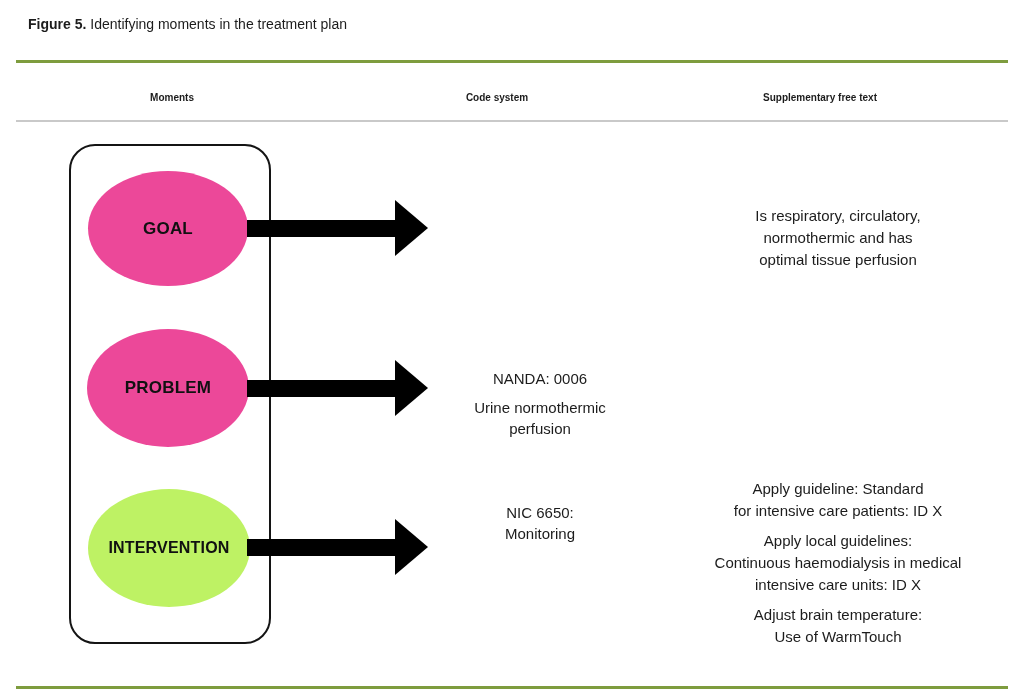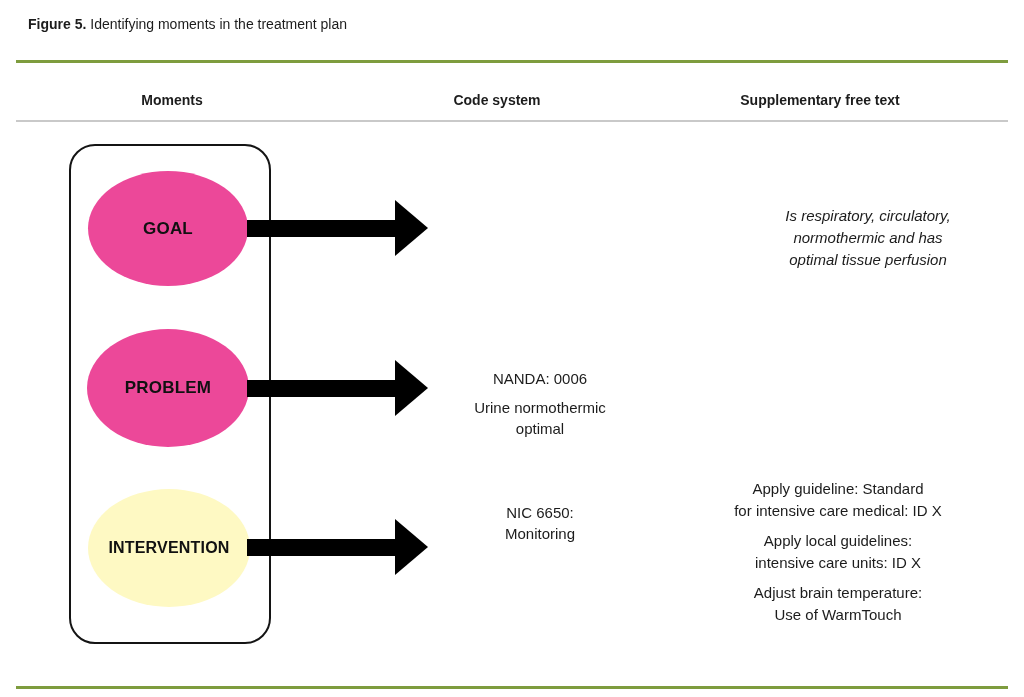--- a/index.html
+++ b/index.html
@@ -7,21 +7,21 @@
   body { font-family:"Liberation Sans", sans-serif; color:#1c1c1c; }
   .canvas {
     position:relative; width:1024px; height:697px;
     background:#ffffff; overflow:hidden;
   }
   .abs { position:absolute; }
   .figure-title { left:16px; top:16px; font-size:14px; white-space:nowrap;margin-left:12px; }
   .figure-title .bold { font-weight:bold; }
   .rule-green { left:16px; width:992px; height:3px; background:#7e9c3e; }
   .rule-gray  { left:16px; top:120px; width:992px; height:2px; background:#c9c9c9; }
-  .col-header { top:92px; font-size:14px; font-weight:bold; text-align:center; }
+  .col-header { top:92px; font-size:10px; font-weight:bold; text-align:center; }
   .moments-frame {
     left:69px; top:144px; width:202px; height:500px;
     border:2px solid #141414; border-radius:26px; background:transparent;
   }
   .ellipse {
     border-radius:50%;
     display:flex; align-items:center; justify-content:center;
     font-weight:bold; font-size:17px; color:#111;
     text-align:center; letter-spacing:0.2px;
   }
@@ -41,21 +41,21 @@
   .arrow-2 { top:360px; }
   .arrow-3 { top:519px; }
   .text-block { font-size:15px; text-align:center; }
   .code-block { line-height:21px; }
   .supp-block { line-height:22px; }
   .para { margin:0 0 8px 0; }
   .para:last-child { margin-bottom:0; }
   .line { display:block; }
   .code-problem { left:450px; top:368px; width:180px; }
   .code-intervention { left:440px; top:502px; width:200px; }
-  .supp-goal { left:728px; top:205px; width:280px;font-style:italic; }
+  .supp-goal { left:698px; top:205px; width:280px; }
   .supp-problem { left:698px; top:337px; width:280px; }
   .supp-intervention { left:678px; top:478px; width:320px; }
   .rule-bottom { top:686px; }
   .rule-top { top:60px; }
 </style>
 </head>
 <body>
 
 <div class="canvas">
 
@@ -72,21 +72,21 @@
   <div class="abs rule-gray"></div>
 
   <div class="abs moments-frame"></div>
 
   <div class="abs ellipse ellipse-goal" style="background: #ec4899;">
     <span>GOAL</span>
   </div>
   <div class="abs ellipse ellipse-problem" style="background: #ec4899;">
     <span>PROBLEM</span>
   </div>
-  <div class="abs ellipse ellipse-intervention" style="background: #fef9c3;">
+  <div class="abs ellipse ellipse-intervention" style="background: #bef264;">
     <span>INTERVENTION</span>
   </div>
 
   <div class="abs arrow arrow-1">
     <div class="arrow-shaft"></div>
     <div class="arrow-head"></div>
   </div>
   <div class="abs arrow arrow-2">
     <div class="arrow-shaft"></div>
     <div class="arrow-head"></div>
@@ -95,45 +95,46 @@
     <div class="arrow-shaft"></div>
     <div class="arrow-head"></div>
   </div>
 
   <div class="abs text-block code-block code-problem">
     <p class="para">
       <span class="line">NANDA: 0006</span>
     </p>
     <p class="para">
       <span class="line">Urine normothermic</span>
-      <span class="line">optimal</span>
+      <span class="line">perfusion</span>
     </p>
   </div>
 
   <div class="abs text-block code-block code-intervention">
     <p class="para">
       <span class="line">NIC 6650:</span>
       <span class="line">Monitoring</span>
     </p>
   </div>
 
   <div class="abs text-block supp-block supp-goal">
     <span class="line">Is respiratory, circulatory,</span>
     <span class="line">normothermic and has</span>
     <span class="line">optimal tissue perfusion</span>
   </div>
 
 
   <div class="abs text-block supp-block supp-intervention">
     <p class="para">
       <span class="line">Apply guideline: Standard</span>
-      <span class="line">for intensive care medical: ID X</span>
+      <span class="line">for intensive care patients: ID X</span>
     </p>
     <p class="para">
       <span class="line">Apply local guidelines:</span>
+      <span class="line">Continuous haemodialysis in medical</span>
       <span class="line">intensive care units: ID X</span>
     </p>
     <p class="para">
       <span class="line">Adjust brain temperature:</span>
       <span class="line">Use of WarmTouch</span>
     </p>
   </div>
 
   <div class="abs rule-green rule-bottom"></div>
 

